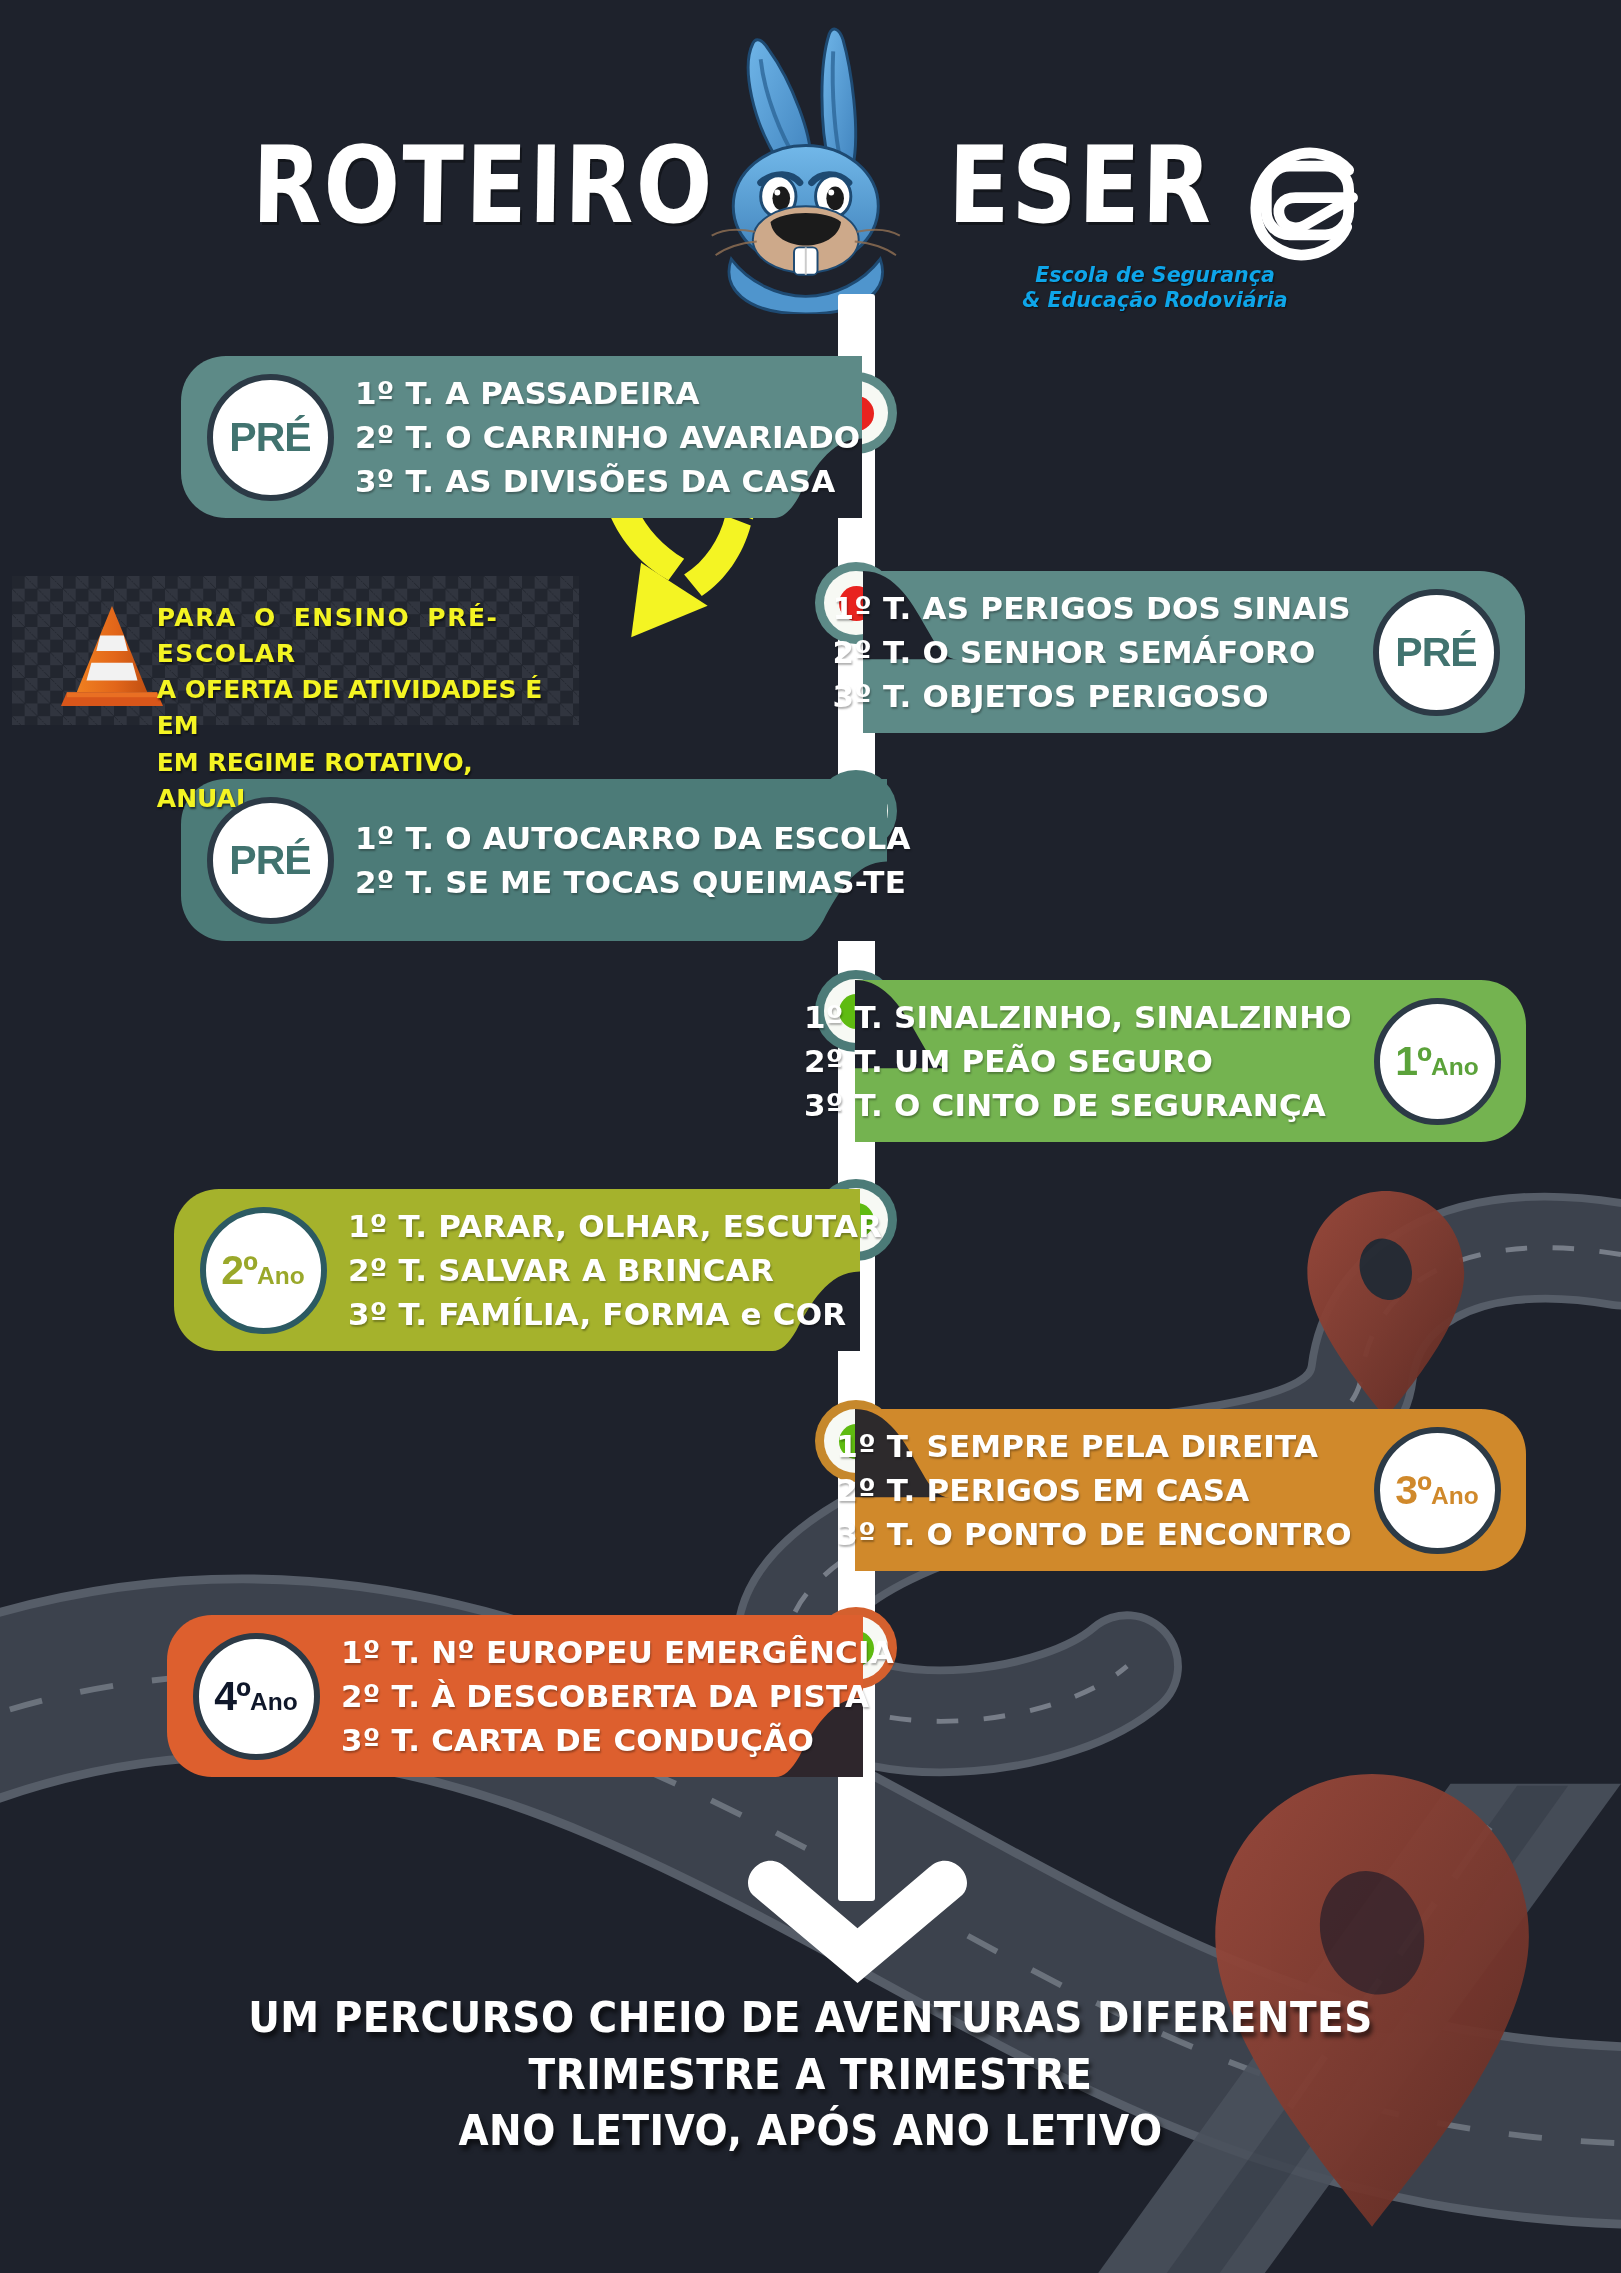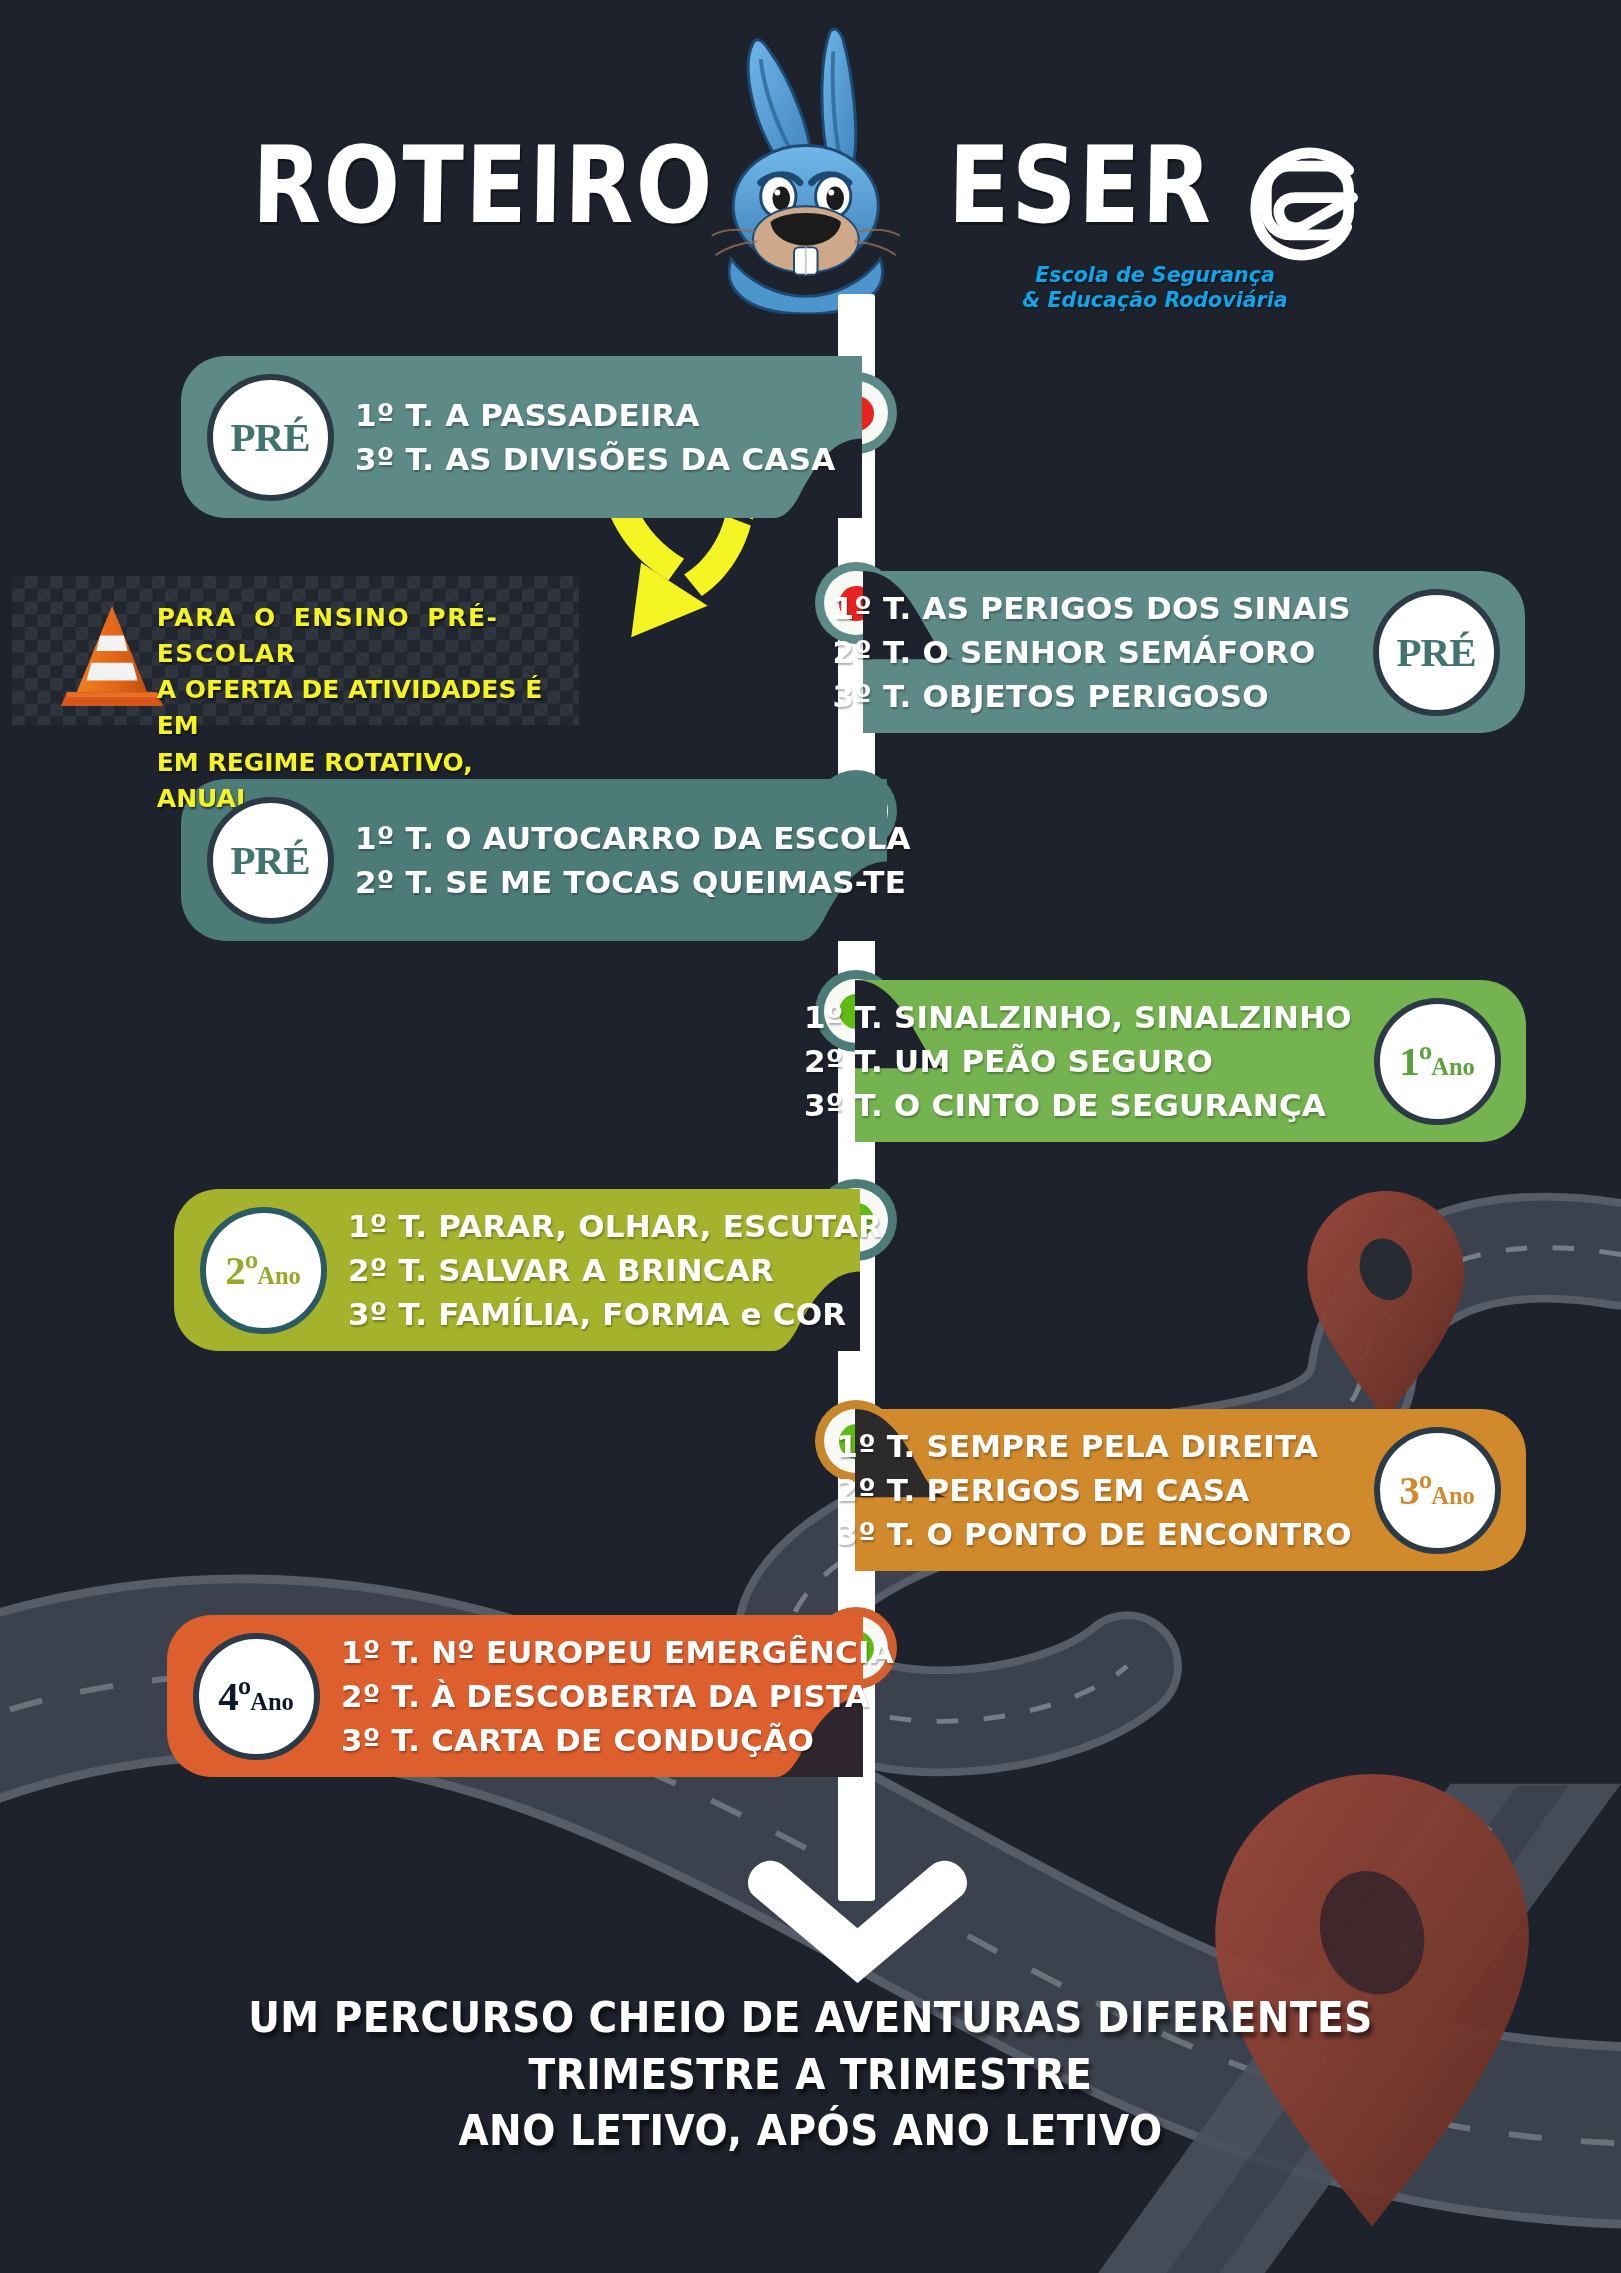--- a/index.html
+++ b/index.html
@@ -93,21 +93,21 @@
     position: relative;
     width: 127px; height: 127px;
     border-radius: 50%;
     background: #ffffff;
     border: 6.9px solid #2c3a46;
     display: flex; align-items: center; justify-content: center;
     flex: 0 0 auto;
     z-index: 3;
   }
   .card .badge .badge-text {
-    font-family: Liberation Serif, serif;
+    font-family: Liberation Sans, sans-serif;
     font-weight: bold;
     font-size: 41px;
     line-height: 1;
     letter-spacing: -1px;
     white-space: nowrap;
   }
   .card .badge .badge-text .suffix { font-size: 24.5px; letter-spacing: 0; }
   .card .lines {
     position: relative;
     z-index: 3;
@@ -380,20 +380,21 @@
       <svg width="681" height="162" viewBox="0 0 695 165" preserveAspectRatio="none">
         <path d="M46 0 H695 V165 H46 C20 165 0 145 0 119 V46 C0 20 20 0 46 0 Z" fill="#5d8a87"></path>
         <path d="M695 84 C662 84 644 118 630 144 C622 158 614 165 606 165 H695 Z" fill="#1e222c"></path>
       </svg>
     </div>
     <div class="badge" style="border-color:#2c3a46;">
       <span class="badge-text" style="color:#41736f;">PRÉ</span>
     </div>
     <div class="lines">
       <div>1º T. A PASSADEIRA</div>
+      <div>2º T. O CARRINHO AVARIADO</div>
       <div>3º T. AS DIVISÕES DA CASA</div>
     </div>
   </div>
 
   <div class="card right" style="left:863px; top:571px; width:662px; height:162px;">
     <div class="plate">
       <svg width="662" height="162" viewBox="0 0 675 165" preserveAspectRatio="none">
         <path d="M0 0 H629 C655 0 675 20 675 46 V119 C675 145 655 165 629 165 H0 Z" fill="#5d8a87"></path>
         <path d="M0 0 C34 0 52 36 68 64 C78 82 86 90 96 90 H0 Z" fill="#1e222c"></path>
       </svg>

